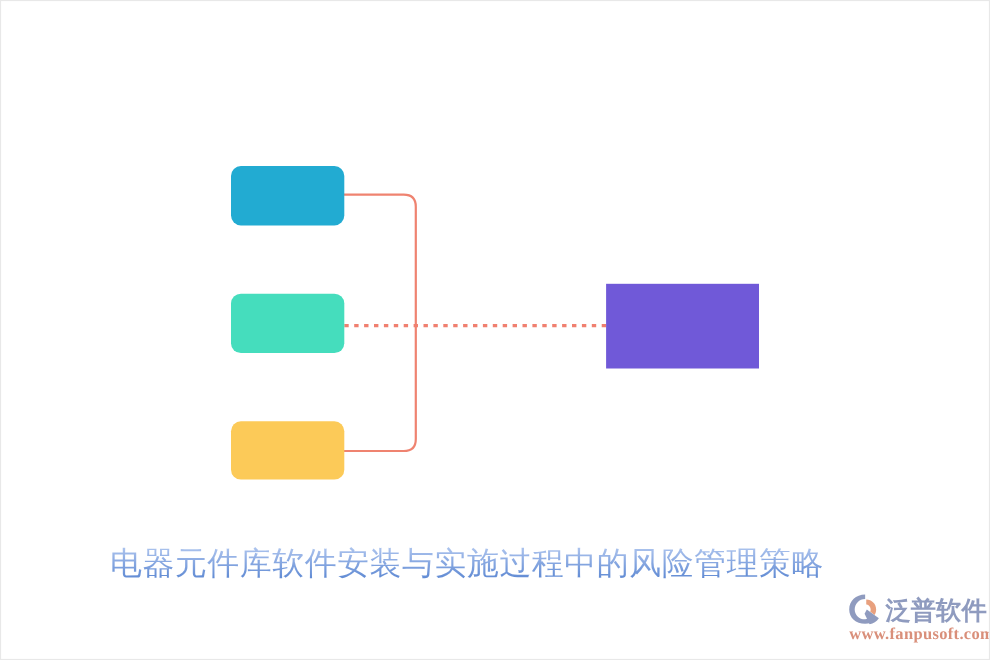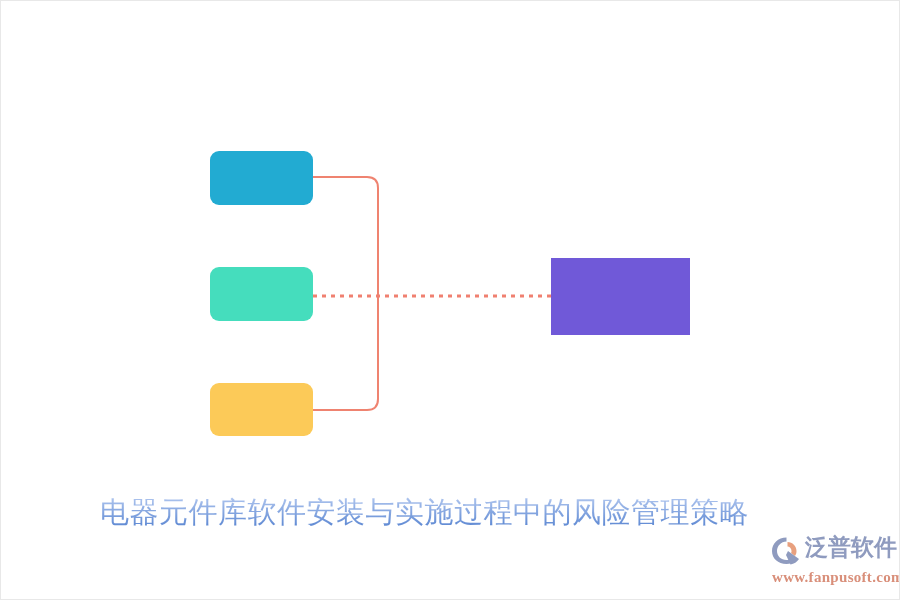--- a/index.html
+++ b/index.html
@@ -75,21 +75,21 @@
     top: 535px;
     width: 122px;
     height: 55px;
   }
 
   #logo-row {
     position: absolute;
     left: 0;
     top: 0;
     display: flex;
-    align-items: flex-start;
+    align-items: flex-end;
     height: 32px;
   }
 
   #logo-mark {
     width: 31px;
     height: 29px;
     flex: 0 0 auto;
   }
 
   #logo-text {

